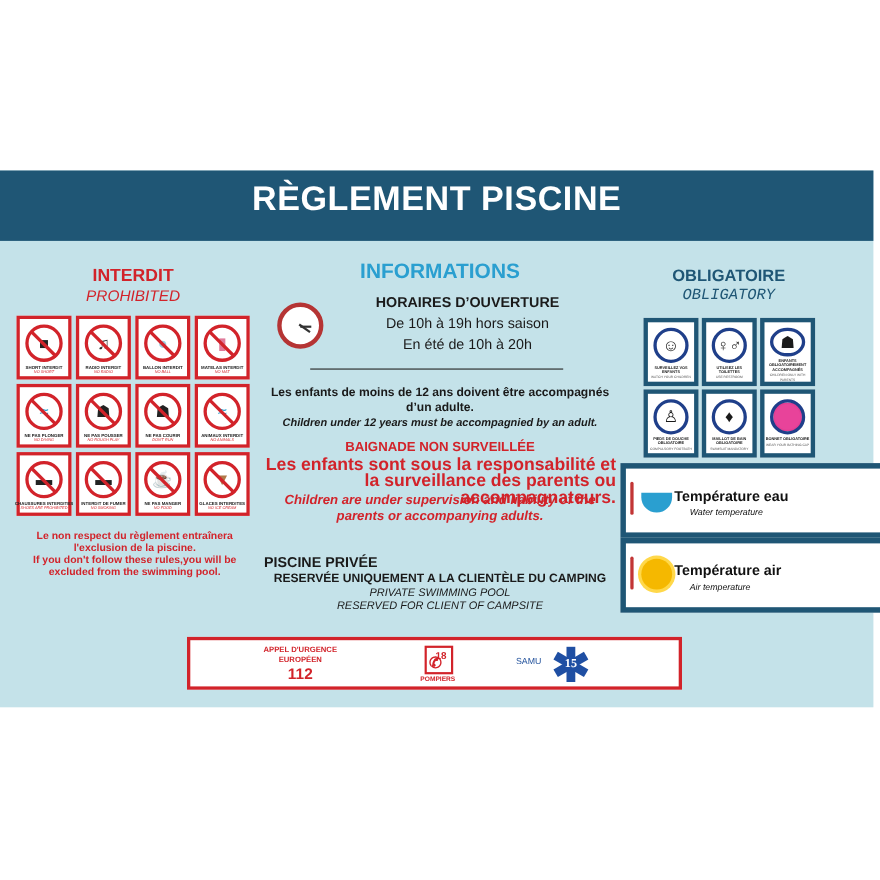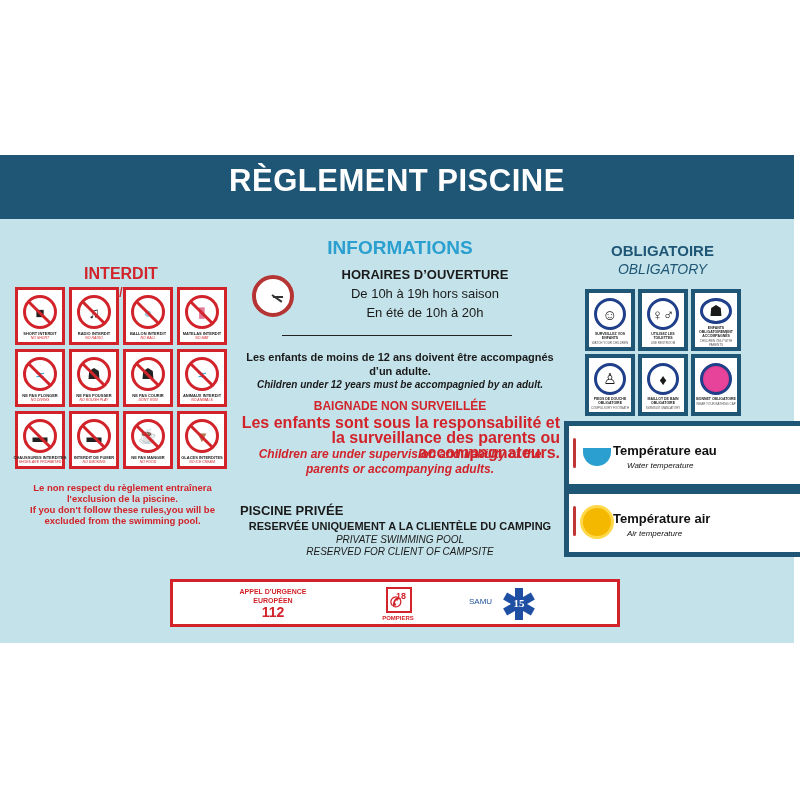--- a/index.html
+++ b/index.html
@@ -6,21 +6,21 @@
   html, body { width: 800px; height: 800px; background: #ffffff; overflow: hidden; }
   body { font-family: "Liberation Sans", sans-serif; position: relative; }
 
   .sign { position: absolute; left: 0; top: 155px; width: 794px; height: 488px; background: #c4e2e9; }
   .header { position: absolute; left: 0; top: 0; width: 794px; height: 64px; background: #1f5675; text-align: center; color: #fff; }
   .header .title { position: absolute; left: 0; right: 0; top: 8px; font-size: 31px; font-weight: bold; letter-spacing: 0.5px; }
   .header .subtitle { position: absolute; left: 0; right: 0; top: 45px; font-size: 21px; font-style: italic; }
 
   
   .col-left { position: absolute; left: 10px; top: 87px; width: 222px; }
-  .sec-title-red { text-align: center; color: #d2232a; font-weight: bold; font-size: 16px; margin-top: 23px; }
+  .sec-title-red { text-align: center; color: #d2232a; font-weight: bold; font-size: 16px; }
   .sec-sub-red { text-align: center; color: #d2232a; font-style: italic; font-size: 14px; margin-top: 1px; }
   .grid-red { position: absolute; left: 5px; top: 45px; display: grid; grid-template-columns: repeat(4, 50px); grid-auto-rows: 58px; column-gap: 4px; row-gap: 4px; }
   .p-sign { background: #fff; border: 3px solid #d2232a; position: relative; display: flex; flex-direction: column; align-items: center; }
   .p-sign .circle { width: 34px; height: 34px; margin-top: 5px; border: 3px solid #d2232a; border-radius: 50%; position: relative; display: flex; align-items: center; justify-content: center; font-size: 15px; color: #222; }
   .p-sign .circle::after { content: ""; position: absolute; left: 50%; top: -1px; width: 3px; height: 32px; background: #d2232a; transform: translateX(-50%) rotate(-45deg); }
   .p-sign .cap { font-size: 4px; font-weight: bold; color: #222; margin-top: 3px; text-align: center; line-height: 1.1; white-space: nowrap; }
   .p-sign .cap-en { font-size: 3.5px; font-style: italic; color: #d2232a; text-align: center; white-space: nowrap; }
   .warning { position: absolute; left: 0; top: 240px; width: 225px; text-align: center; color: #d2232a; font-weight: bold; font-size: 9.5px; line-height: 11px; }
 
   
@@ -51,21 +51,21 @@
   .fire-label { position: absolute; left: 195px; top: 33px; width: 60px; text-align: center; color: #d2232a; font-weight: bold; font-size: 6px; }
   .samu-label { position: absolute; left: 296px; top: 15px; font-size: 8px; color: #1f4f9a; }
   .star { position: absolute; left: 330px; top: 6px; width: 32px; height: 32px; }
   .star span { position: absolute; left: 12px; top: 0; width: 8px; height: 32px; background: #1f4fa3; }
   .star .s2 { transform: rotate(60deg); } .star .s3 { transform: rotate(-60deg); }
   .star .num { position: absolute; left: 0; top: 9px; width: 32px; text-align: center; color: #fff; font-weight: bold; font-size: 11px; z-index: 2; font-family: Liberation Serif, serif; }
 
   
   .col-right { position: absolute; left: 585px; top: 87px; width: 155px; }
   .sec-title-blue { text-align: center; color: #1f5675; font-weight: bold; font-size: 15px; }
-  .sec-sub-blue { text-align: center; color: #1f5675; font-style: italic; font-size: 14px; margin-top: 2px; }
+  .sec-sub-blue { text-align: center; color: #1f5675; font-style: italic; font-size: 14px; margin-top: 2px; font-family: Liberation Mono, monospace; }
   .grid-blue { position: absolute; left: 0; top: 47px; display: grid; grid-template-columns: repeat(3, 50px); grid-auto-rows: 62px; column-gap: 3px; row-gap: 3px; }
   .o-sign { background: #fff; border: 4px solid #1f5675; display: flex; flex-direction: column; align-items: center; }
   .o-sign .circle { width: 32px; height: 32px; margin-top: 5px; border: 3px solid #1f3f8a; border-radius: 50%; display: flex; align-items: center; justify-content: center; font-size: 15px; color: #1a1a1a; }
   .o-sign .circle.cap-pink { background: radial-gradient(circle, #e8439a 60%, #c22678 100%); }
   .o-sign .cap { font-size: 3.5px; font-weight: bold; color: #222; margin-top: 3px; text-align: center; line-height: 1.1; }
   .o-sign .cap-en { font-size: 3px; color: #555; text-align: center; }
 
   .temp-box { position: absolute; left: 564px; width: 248px; height: 68px; border: 5px solid #1f5675; background: #fff; }
   .temp-box .thermo { position: absolute; left: 4px; top: 12px; width: 3px; height: 30px; background: #c23535; border-radius: 2px; }
   .temp-box .icon { position: absolute; left: 14px; top: 14px; width: 28px; height: 28px; }

